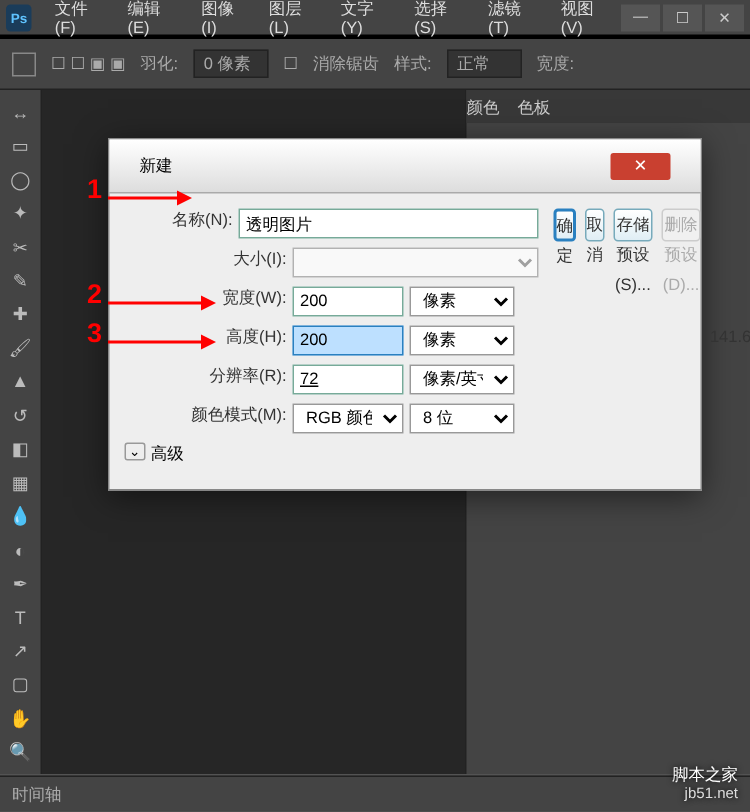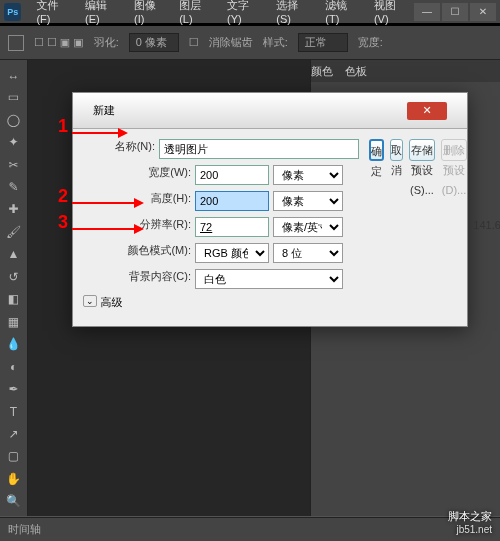--- a/index.html
+++ b/index.html
@@ -111,42 +111,42 @@
     <span>新建</span>
     <div class="dlg-close">✕</div>
   </div>
   <div class="dlg-body">
     <div class="dlg-left">
       <div class="row">
         <span class="lbl">名称(N):</span>
         <input class="txt" style="flex: 1 1 0%;" value="透明图片">
       </div>
       <div class="row">
+        <span class="lbl" style="width:108px">大小(I):</span>
+        <select class="sel" style="flex:1" disabled=""></select>
+      </div>
+      <div class="row">
         <span class="lbl" style="width:108px">宽度(W):</span>
         <input class="txt" style="width: 74px;" value="200">
         <select class="sel" style="width:70px"><option>像素</option></select>
       </div>
       <div class="row">
         <span class="lbl" style="width:108px">高度(H):</span>
         <input class="txt" style="width: 74px; background: rgb(189, 224, 255); border-color: rgb(42, 128, 192);" value="200">
         <select class="sel" style="width:70px"><option>像素</option></select>
       </div>
       <div class="row">
         <span class="lbl" style="width:108px">分辨率(R):</span>
         <input class="txt" style="width: 74px; text-decoration: underline;" value="72">
         <select class="sel" style="width:70px"><option>像素/英寸</option></select>
       </div>
       <div class="row">
         <span class="lbl" style="width:108px">颜色模式(M):</span>
         <select class="sel" style="width:74px"><option>RGB 颜色</option></select>
         <select class="sel" style="width:70px"><option>8 位</option></select>
-      </div>
-      <div class="row">
-        <span class="lbl" style="width:108px">背景内容(C):</span>
-        <select class="sel" style="flex:1;max-width:148px"><option>白色</option></select>
       </div>
       <div class="row" style="margin-top:6px">
         <span class="adv-toggle">⌄</span>
         <span>高级</span>
       </div>
     </div>
     <div class="dlg-right">
       <div class="btn primary">确定</div>
       <div class="btn">取消</div>
       <div class="btn">存储预设(S)...</div>

